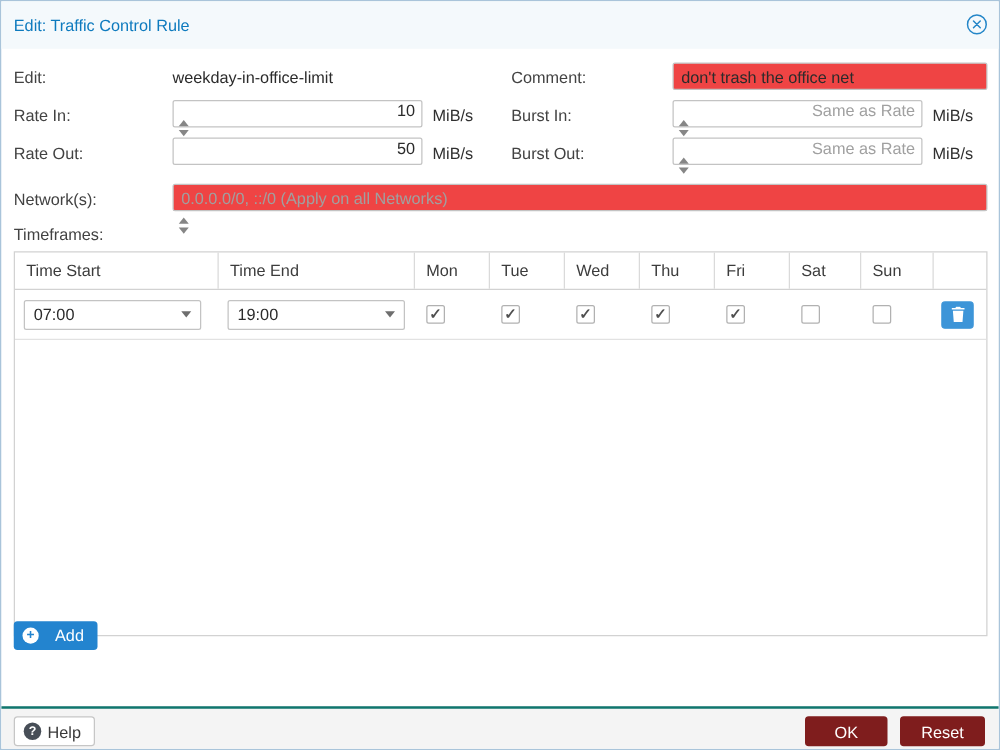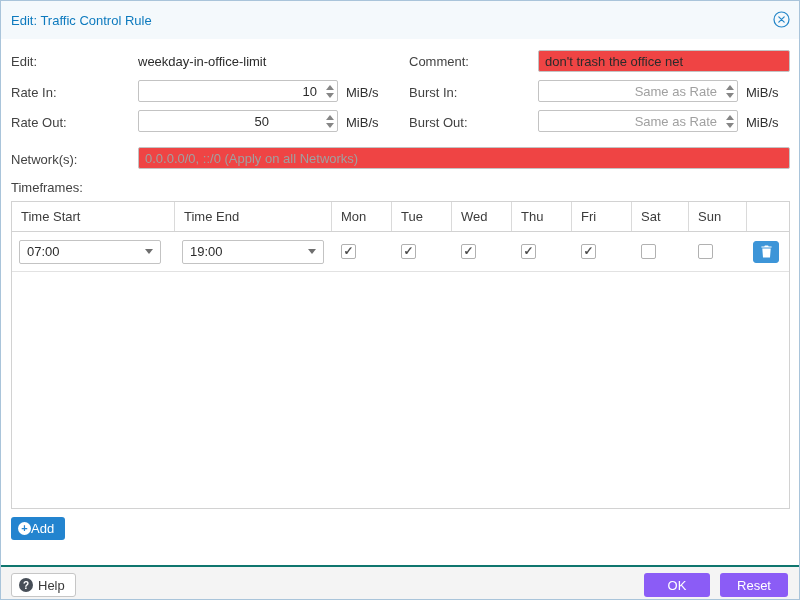--- a/index.html
+++ b/index.html
@@ -13,21 +13,21 @@
 
   .lbl  { position:absolute; color:#424242; white-space:nowrap; }
   .plain{ position:absolute; color:#2b2b2b; white-space:nowrap; }
   .unit { position:absolute; color:#303030; white-space:nowrap; }
 
   .tinput { position:absolute; height:22px; border:1px solid #c3c3c3; border-radius:2px;
             font:13px "Liberation Sans",sans-serif; color:#2b2b2b; padding:0 6px; background:#ef4444; }
   .tinput::placeholder { color:#a0a0a0; opacity:1; }
 
   .spin-field { position:absolute; height:22px; border:1px solid #c3c3c3; border-radius:2px;
-                background:#fff; display:flex; align-items:stretch; cursor:text; }
+                background:#fff; display:flex; align-items:stretch; cursor:text;flex-direction:column; }
   .spin-value { flex:1; display:flex; align-items:center; justify-content:flex-end;
                 padding-right:5px; color:#2b2b2b; }
   .spin-value.ph { color:#a0a0a0; }
   .spinner { width:15px; display:flex; flex-direction:column; align-items:center;
              justify-content:center; gap:3px; cursor:pointer; }
   .tri-up   { width:0; height:0; border-left:4px solid transparent; border-right:4px solid transparent;
               border-bottom:5px solid #868686; }
   .tri-down { width:0; height:0; border-left:4px solid transparent; border-right:4px solid transparent;
               border-top:5px solid #868686; }
 
@@ -47,37 +47,37 @@
   .select .tri-down { margin-right:7px; border-top-color:#6e6e6e; }
 
   .checkbox { width:15px; height:15px; border:1px solid #b1b1b1; border-radius:2px; background:#fff;
               margin-left:9px; display:flex; align-items:center; justify-content:center;
               cursor:pointer; color:#4f4f4f; font-size:12px; }
   .checkbox.checked::after { content:"✓"; font-weight:700; margin-top:-1px; }
 
   .trash-btn { width:26px; height:22px; background:#3d95d8; border:1px solid #3d95d8; border-radius:3px;
                margin-left:6px; display:flex; align-items:center; justify-content:center; cursor:pointer; }
 
-  .add-btn { position:absolute; left:10px; top:516px; height:23px; padding:0 11px 0 7px;
+  .add-btn { position:absolute; left:10px; top:496px; height:23px; padding:0 11px 0 7px;
              background:#2384cf; border:none; border-radius:3px; color:#fff;
-             font:13px "Liberation Sans",sans-serif; display:flex; align-items:center; gap:0; cursor:pointer; }
+             font:13px "Liberation Sans",sans-serif; display:flex; align-items:center; gap:13px; cursor:pointer; }
   .plus-icon { width:13px; height:13px; border-radius:50%; background:#fff; color:#2384cf;
                display:flex; align-items:center; justify-content:center; font-size:11px; font-weight:700; line-height:1; }
   .plus-icon::before { content:"+"; }
 
   .footer { position:absolute; left:0; top:564px; width:100%; height:36px;
             background:#f4f4f4; border-top:2px solid #0f766e; }
   .help-btn { position:absolute; left:10px; top:6px; height:24px; padding:0 10px 0 7px;
               background:#fff; border:1px solid #c6c6c6; border-radius:3px; color:#3a3a3a;
               font:13px "Liberation Sans",sans-serif; display:flex; align-items:center; gap:5px; cursor:pointer; }
   .help-icon { width:14px; height:14px; border-radius:50%; background:#474e57; color:#fff;
                font-size:10px; font-weight:700; display:flex; align-items:center; justify-content:center; }
   .help-icon::before { content:"?"; }
   .ok-btn, .reset-btn { position:absolute; top:6px; height:24px; border:none; border-radius:3px;
-              background:#8b5cf6; color:#fff; font:13px "Liberation Sans",sans-serif; cursor:pointer;margin-left:12px; }
+              background:#7f1d1d; color:#fff; font:13px "Liberation Sans",sans-serif; cursor:pointer;margin-left:12px; }
   .ok-btn { right:89px; width:66px; }
   .reset-btn { right:11px; width:68px; }
 </style>
 </head>
 <body>
 
 <div class="dialog">
 
   <div class="titlebar">
     <span class="title">Edit: Traffic Control Rule</span>

